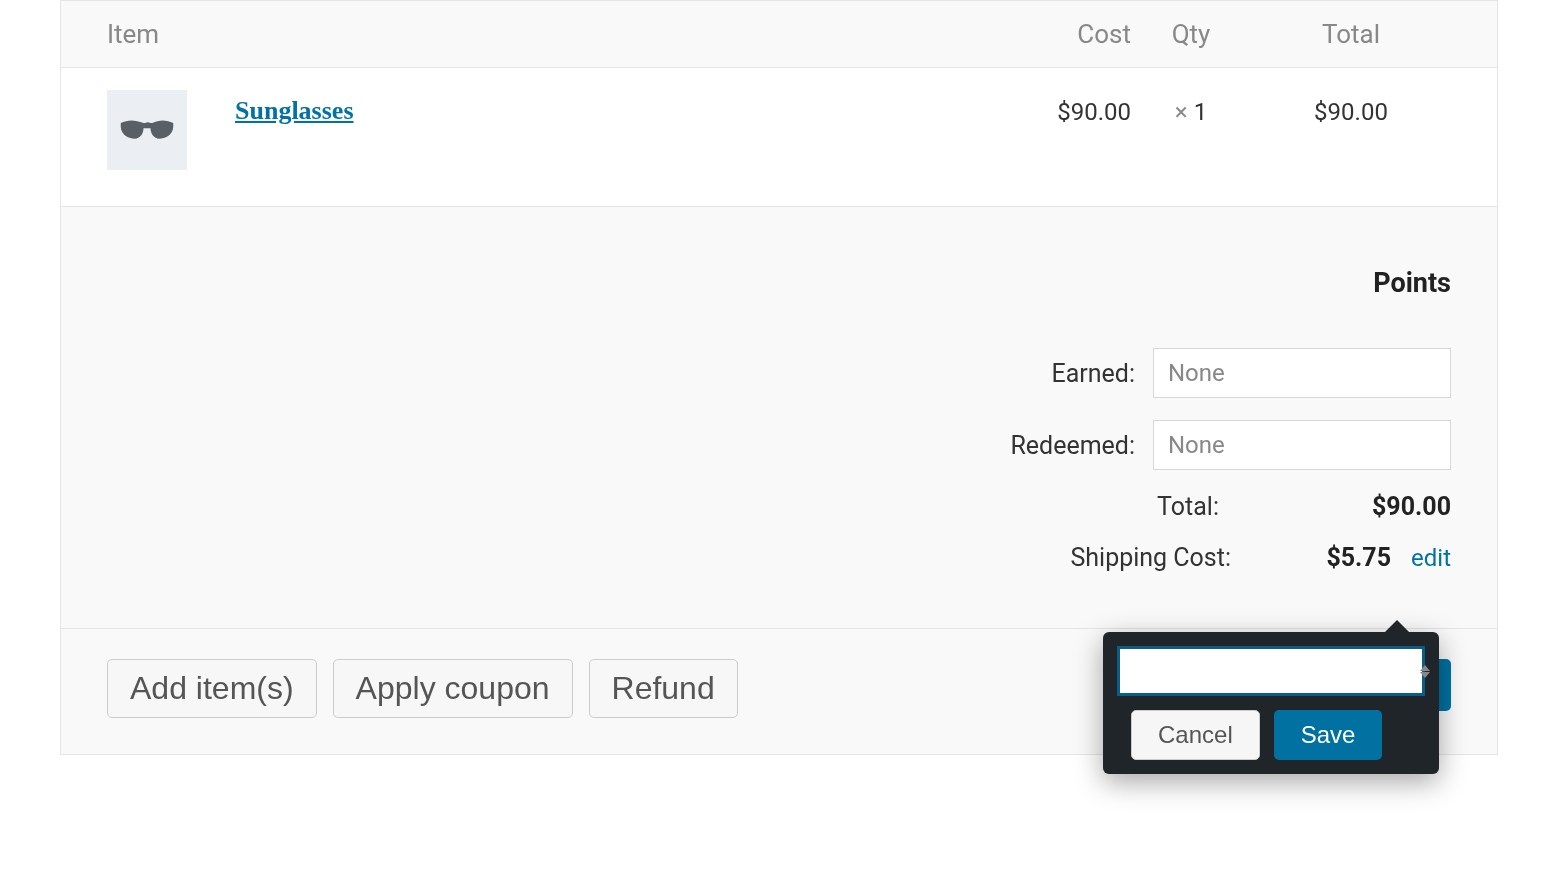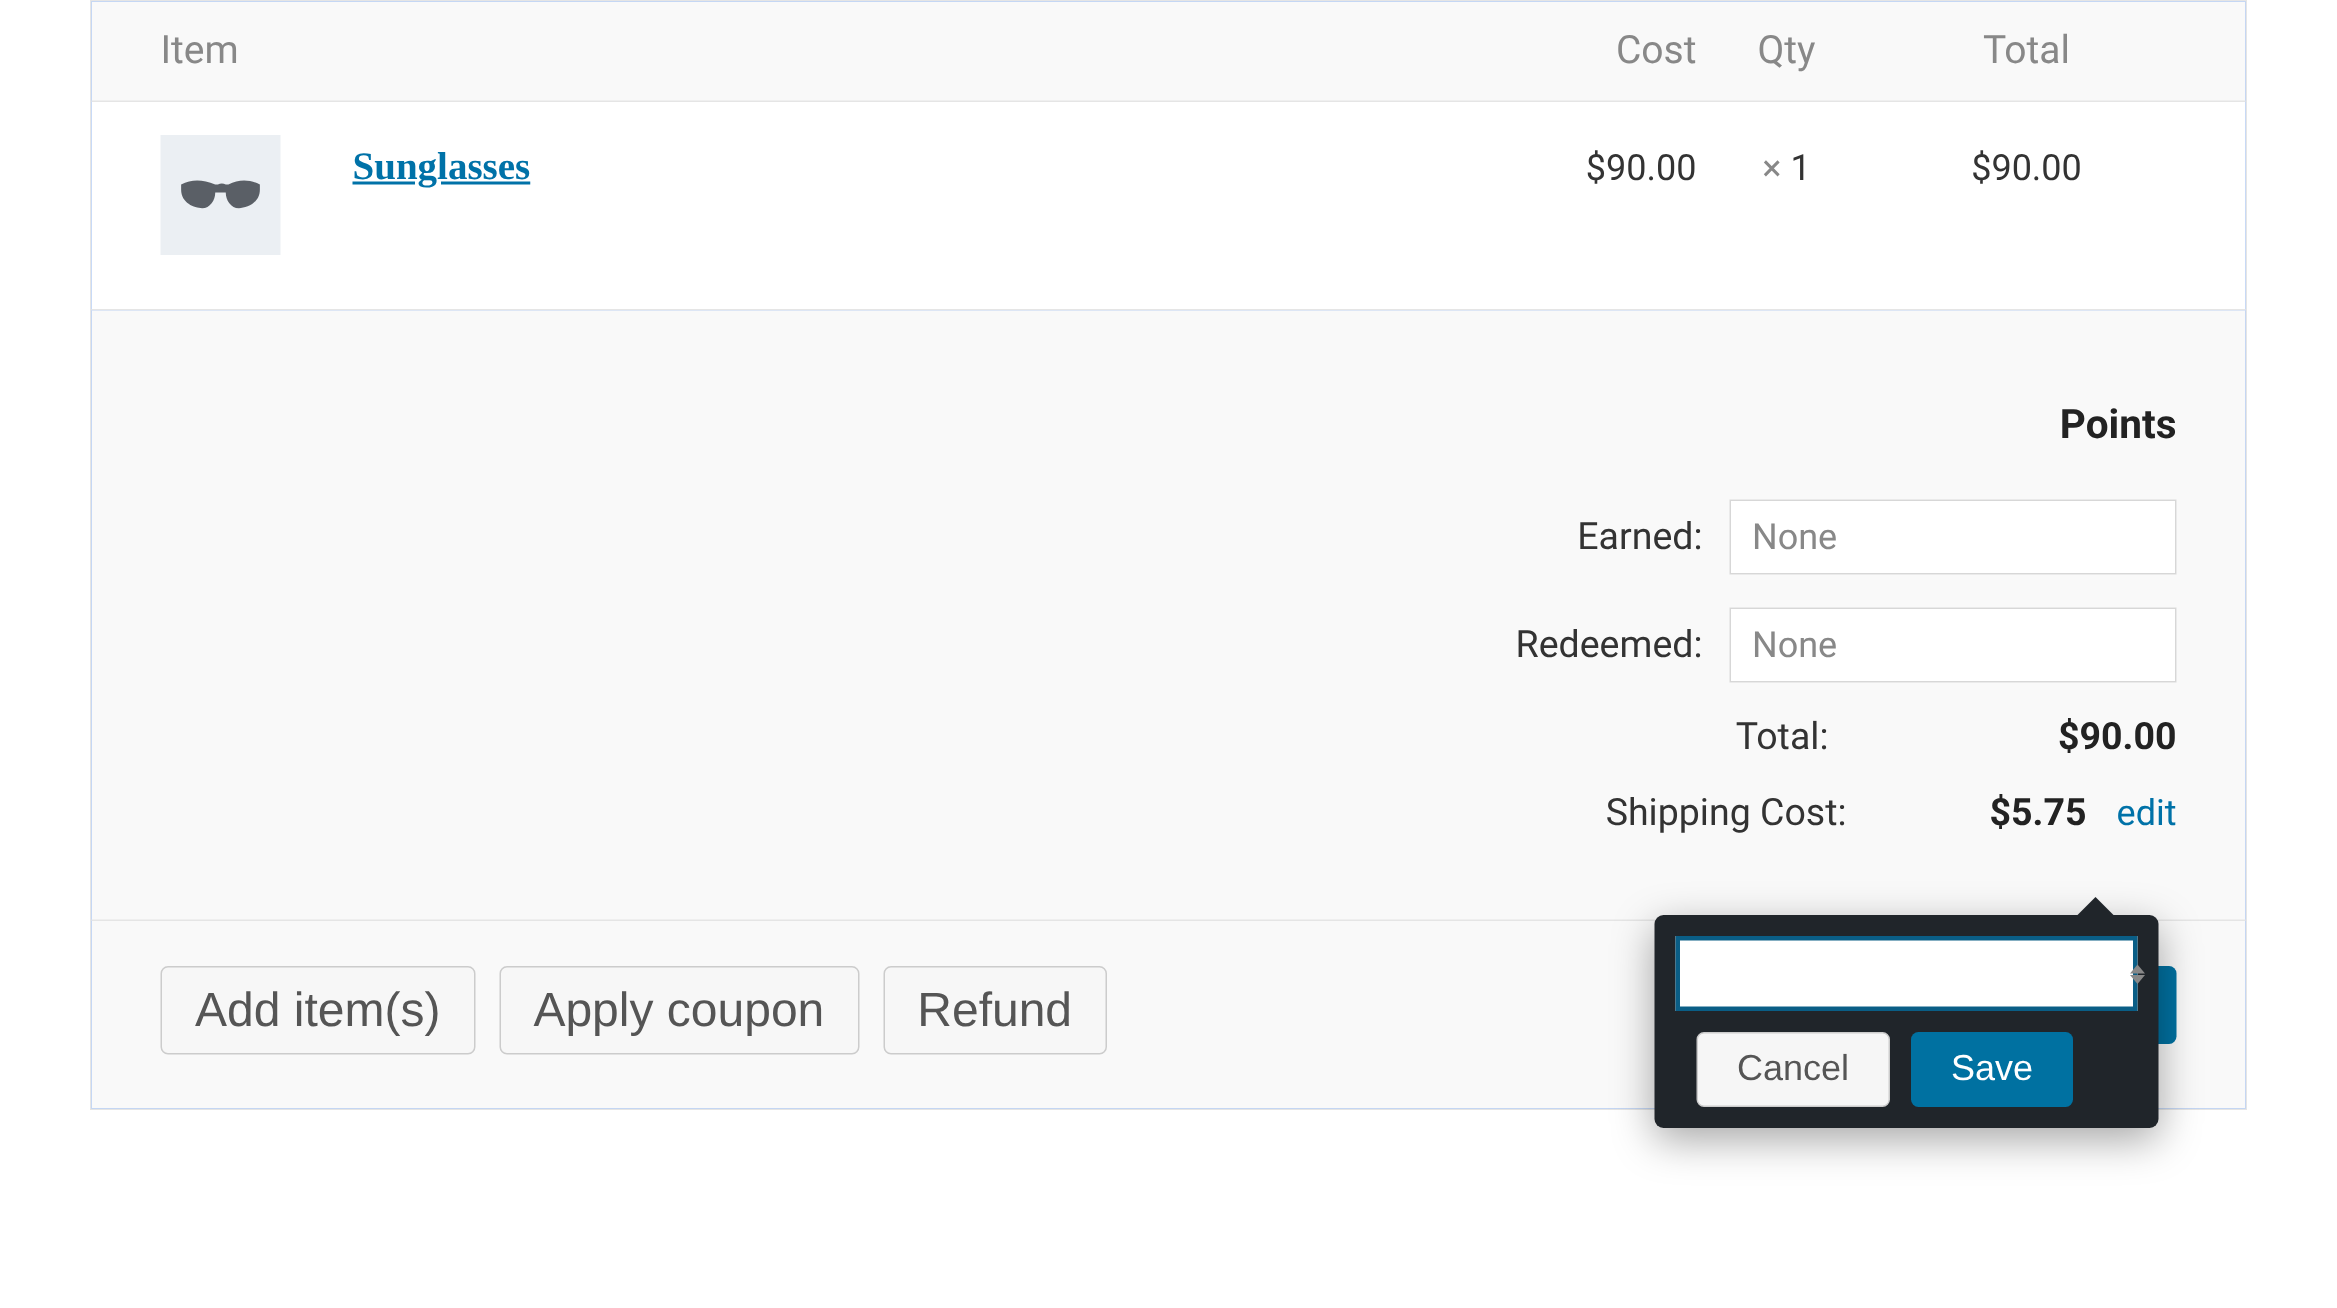--- a/index.html
+++ b/index.html
@@ -9,21 +9,21 @@
     color: #333;
     width: 1558px;
     height: 872px;
     position: relative;
     overflow: hidden;
   }
   .panel {
     border: 1px solid #e5e5e5;
     width: 1438px;
     margin: 0 auto;
-    background: #3b82f6;
+    background: #7dd3fc;
   }
   
   .thead {
     display: flex;
     align-items: center;
     background: #f9f9f9;
     border-bottom: 1px solid #e5e5e5;
     padding: 18px 46px 18px 46px;
     font-size: 26px;
     color: #888;
@@ -64,21 +64,21 @@
     background: #f9f9f9;
     padding: 60px 46px 34px 46px;
     border-bottom: 1px solid #e5e5e5;
     position: relative;
   }
   .points-heading {
     text-align: right;
     font-size: 27px;
     font-weight: 700;
     color: #222;
-    margin-bottom: 34px;
+    margin-bottom: 49px;
   }
   .sum-row {
     display: flex;
     justify-content: flex-end;
     align-items: center;
     margin-bottom: 22px;
     gap: 18px;
     font-size: 25px;
   }
   .sum-label { color: #333; }
@@ -134,21 +134,21 @@
     border: none;
     border-radius: 5px;
     padding: 12px 18px 12px 22px;
     font-size: 24px;
     cursor: pointer;
   }
   
   .popover {
     position: absolute;
     left: 1103px;
-    top: 610px;
+    top: 632px;
     width: 336px;
     background: #20252a;
     border-radius: 6px;
     padding: 14px;
     box-shadow: 0 8px 28px rgba(0,0,0,0.35);
     z-index: 50;
   }
   .popover::before {
     content: "";
     position: absolute;

